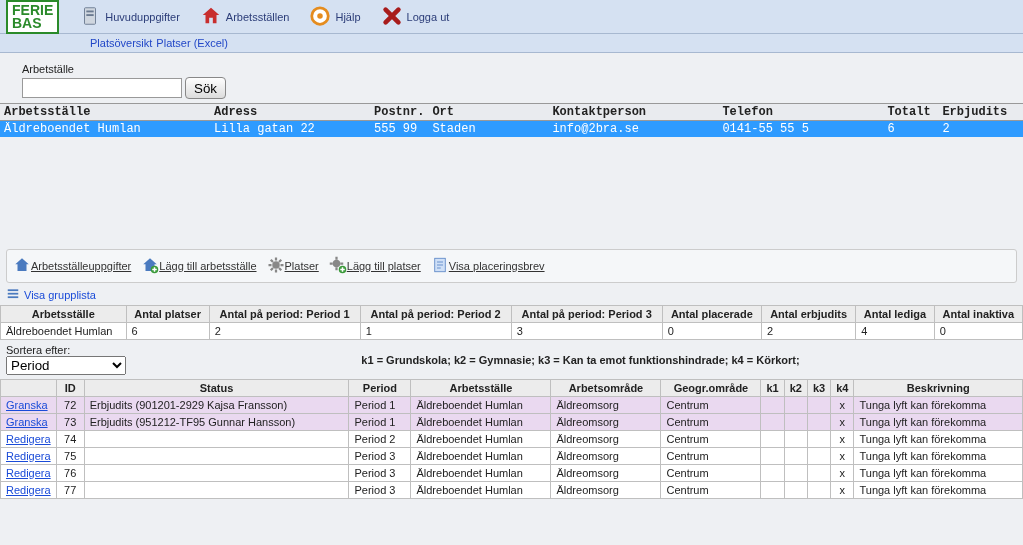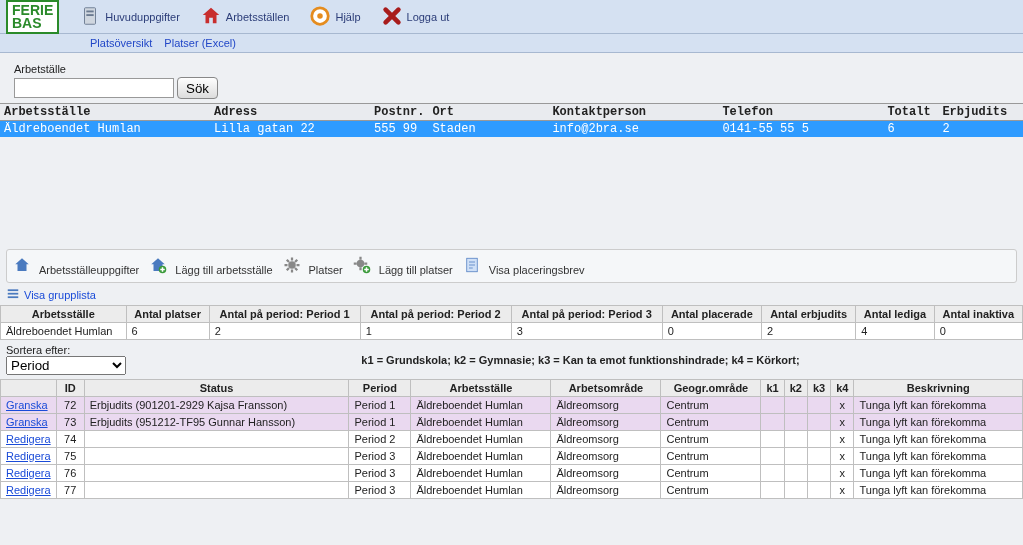--- a/index.html
+++ b/index.html
@@ -38,27 +38,27 @@
     gap: 4px;
     color: #2b3c78;
     cursor: pointer;
     padding: 2px 4px;
   }
   .topnav-item svg { width:22px; height:22px; }
   .subnav {
     background: #d5e1f2;
     padding: 3px 0 3px 90px;
     display: flex;
-    gap: 12px;
+    gap: 4px;
     color: #2247c7;
     border-bottom: 1px solid #a7b8d0;
   }
   .subnav span { cursor:pointer; }
   
-  .searchrow { padding: 10px 14px 4px; }
+  .searchrow { padding: 10px 22px 4px; }
   .searchrow label { display:block; margin-bottom:2px; }
   .searchrow input[type=text] {
     border:1px solid #999; height:20px; width:160px; padding:1px 3px;
   }
   .searchrow button {
     height:22px; padding:1px 8px; border:1px solid #888;
     background:linear-gradient(#fefefe,#dcdcdc); cursor:pointer;
     border-radius:4px;
   }
   
@@ -87,22 +87,22 @@
   
   .toolbar {
     display:flex; align-items:center; gap:10px;
     padding:6px 6px;
     background:#f5f7f9;
     border:1px solid #ccc;
     border-radius:3px;
     margin:2px 6px 2px 6px;
   }
   .tool {
-    display:flex; align-items:flex-end; gap:8px;
-    cursor:pointer; color:#333;
+    display:flex; align-items:center; gap:0;
+    cursor:pointer; color:#333;text-decoration:underline;
   }
   .tool svg { width:18px; height:18px; }
   .grouplink {
     display:flex; align-items:center; gap:4px;
     color:#1a4bd8; cursor:pointer;
     padding: 2px 6px;
   }
   
   table.summary, table.detail {
     width:100%;

